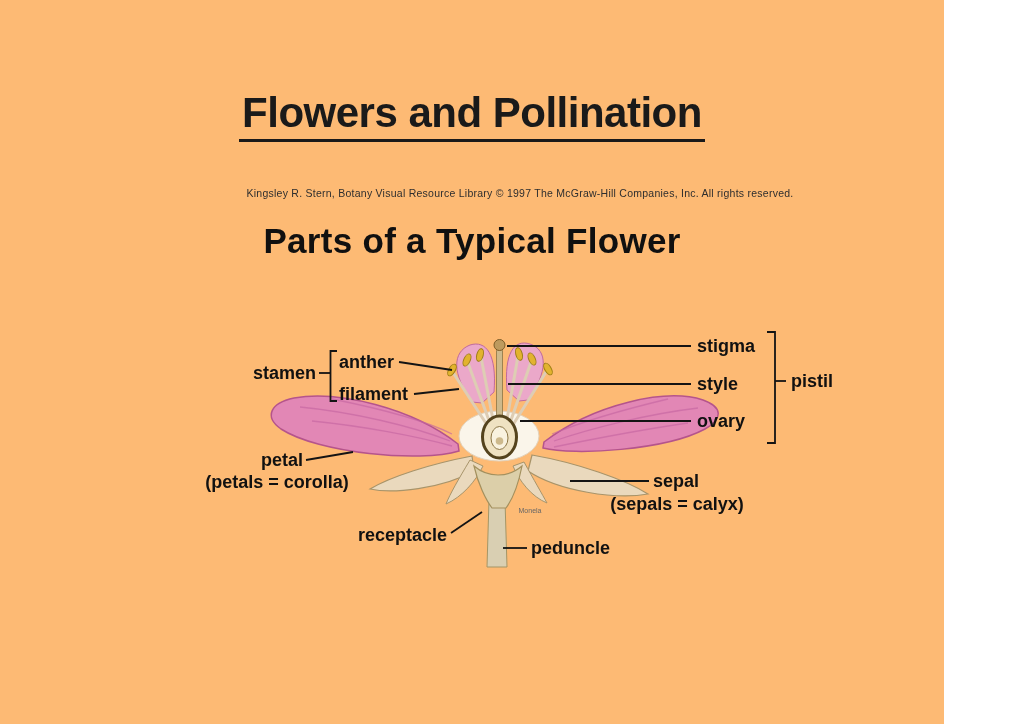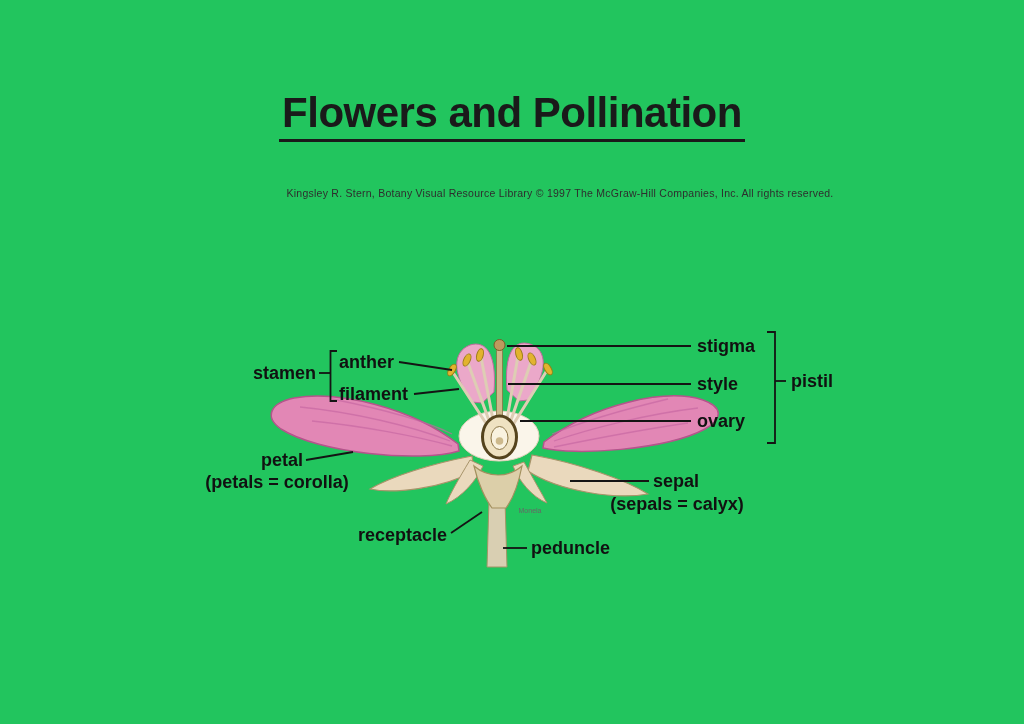--- a/index.html
+++ b/index.html
@@ -1,17 +1,17 @@
 <!DOCTYPE html>
 <html><head>
 <meta charset="utf-8">
 <style>
   html,body{margin:0;padding:0;background:#ffffff;}
   .slide{
-    position:relative;width:1024px;height:724px;background:#22c55e;overflow:hidden;
+    position:relative;width:944px;height:724px;background:#fdba74;overflow:hidden;
     font-family:"Liberation Sans",sans-serif;
     text-decoration:underline;
   }
   .title-wrap{position:absolute;top:90px;left:0;width:100%;text-align:center;}
   .title{
     display:inline-block;font-size:42px;font-weight:700;color:#1a1a1a;
     border-bottom:3px solid #1a1a1a;padding:0 3px 3px;letter-spacing:-0.5px;line-height:1.1;
   }
   .credit{
     position:absolute;top:187px;left:0;width:100%;text-align:center;
@@ -32,20 +32,21 @@
 <body>
 
 <div class="slide">
 
   <div class="title-wrap">
     <span class="title">Flowers and Pollination</span>
   </div>
 
   <div class="credit">Kingsley R. Stern, Botany Visual Resource Library © 1997 The McGraw-Hill Companies, Inc. All rights reserved.</div>
 
+  <div class="diagram-title">Parts of a Typical Flower</div>
 
   <svg class="diagram" viewBox="185 325 660 250">
 
     <g>
 
       <path d="M472,402 C452,374 452,352 470,345 C486,340 497,354 494,392 L482,403 Z" stroke="#c06a9e" stroke-width="1" fill="#eba8c9"></path>
       <path d="M528,400 C548,372 548,350 530,344 C514,339 504,353 507,390 L519,401 Z" stroke="#c06a9e" stroke-width="1" fill="#eba8c9"></path>
 
       <path d="M458,444 C412,408 338,390 294,398 C270,403 264,417 281,429 C318,453 420,463 459,451 Z" stroke="#b5548c" stroke-width="1.5" fill="#e287b5"></path>
       <path d="M544,442 C594,404 666,388 703,400 C723,407 723,419 705,429 C666,450 574,456 543,448 Z" stroke="#b5548c" stroke-width="1.5" fill="#e287b5"></path>

